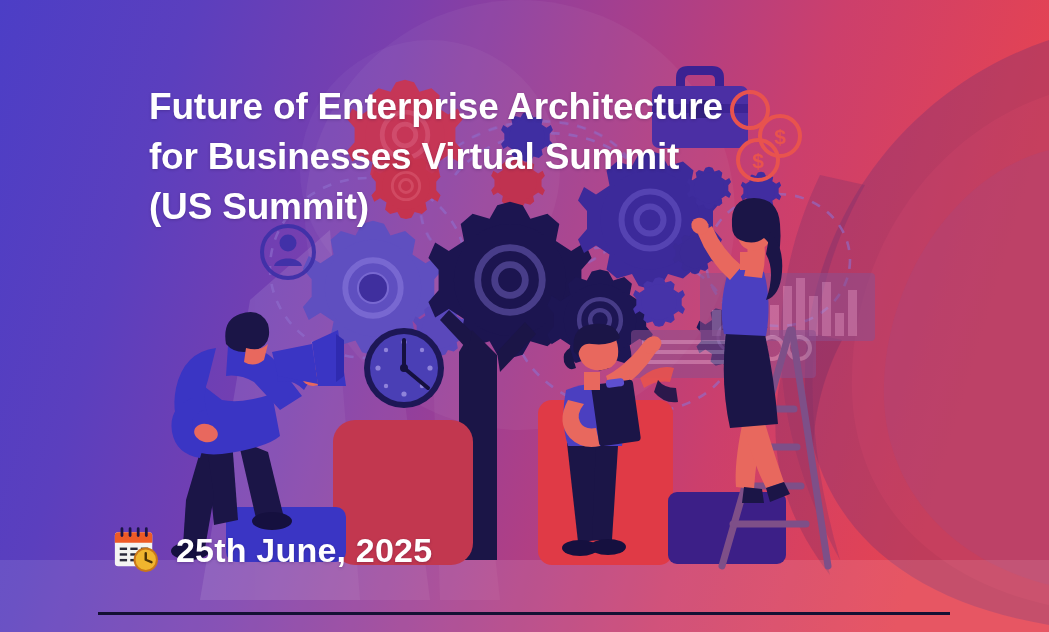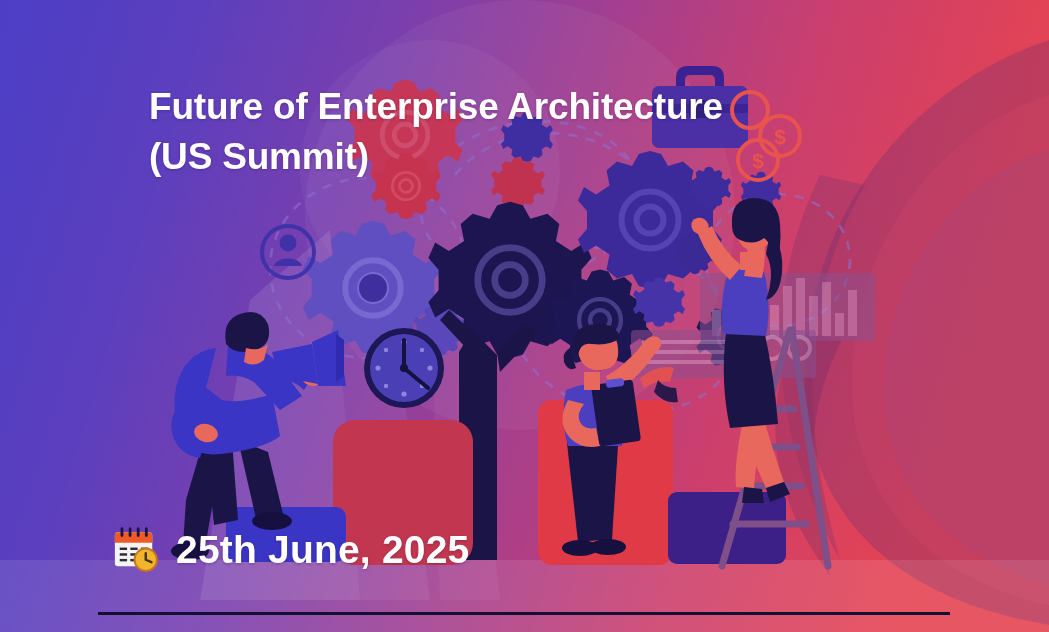--- a/index.html
+++ b/index.html
@@ -42,21 +42,21 @@
     position: absolute;
     left: 110px;
     top: 524px;
     display: flex;
     align-items: center;
     gap: 14px;
     z-index: 40;
   }
   #date-text {
     color: #ffffff;
-    font-size: 39px;
+    font-size: 34px;
     font-weight: 700;
     letter-spacing: 0.2px;
     text-shadow: 0 1px 3px rgba(30,10,60,0.28);
   }
   #cal-icon { width: 52px; height: 52px; display:block; }
 
   
   #bottom-rule {
     position: absolute;
     left: 98px;
@@ -373,20 +373,21 @@
     </g>
 
     <g opacity="0.9">
       <path d="M640 378 q18 -14 34 -10 l -4 14 q-14 -2 -26 6 Z" fill="#e8534e"></path>
       <path d="M654 392 q10 12 24 10 l -2 -14 q-12 0 -18 -8 Z" fill="#1b1547"></path>
     </g>
   </svg>
 
   <div id="title-block">
     <div class="tline">Future of Enterprise Architecture</div>
+    <div class="tline">for Businesses Virtual Summit</div>
     <div class="tline">(US Summit)</div>
   </div>
 
   <div id="date-row">
     <svg id="cal-icon" viewBox="0 0 64 64" aria-hidden="true">
 
       <rect x="6" y="10" width="46" height="42" rx="4" fill="#f4f4f2"></rect>
 
       <path d="M6 14 q0 -4 4 -4 h38 q4 0 4 4 v9 H6 Z" fill="#ee5a26"></path>
 

